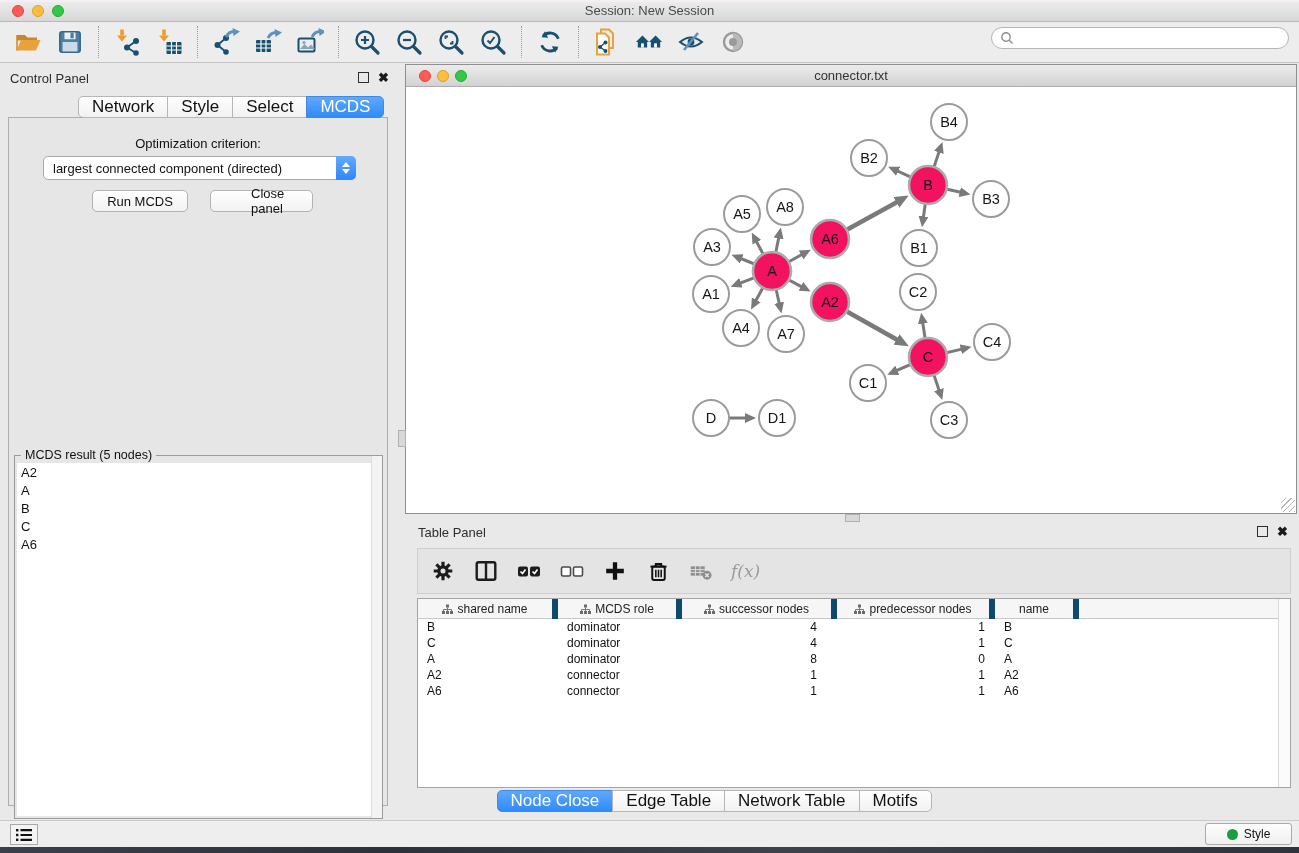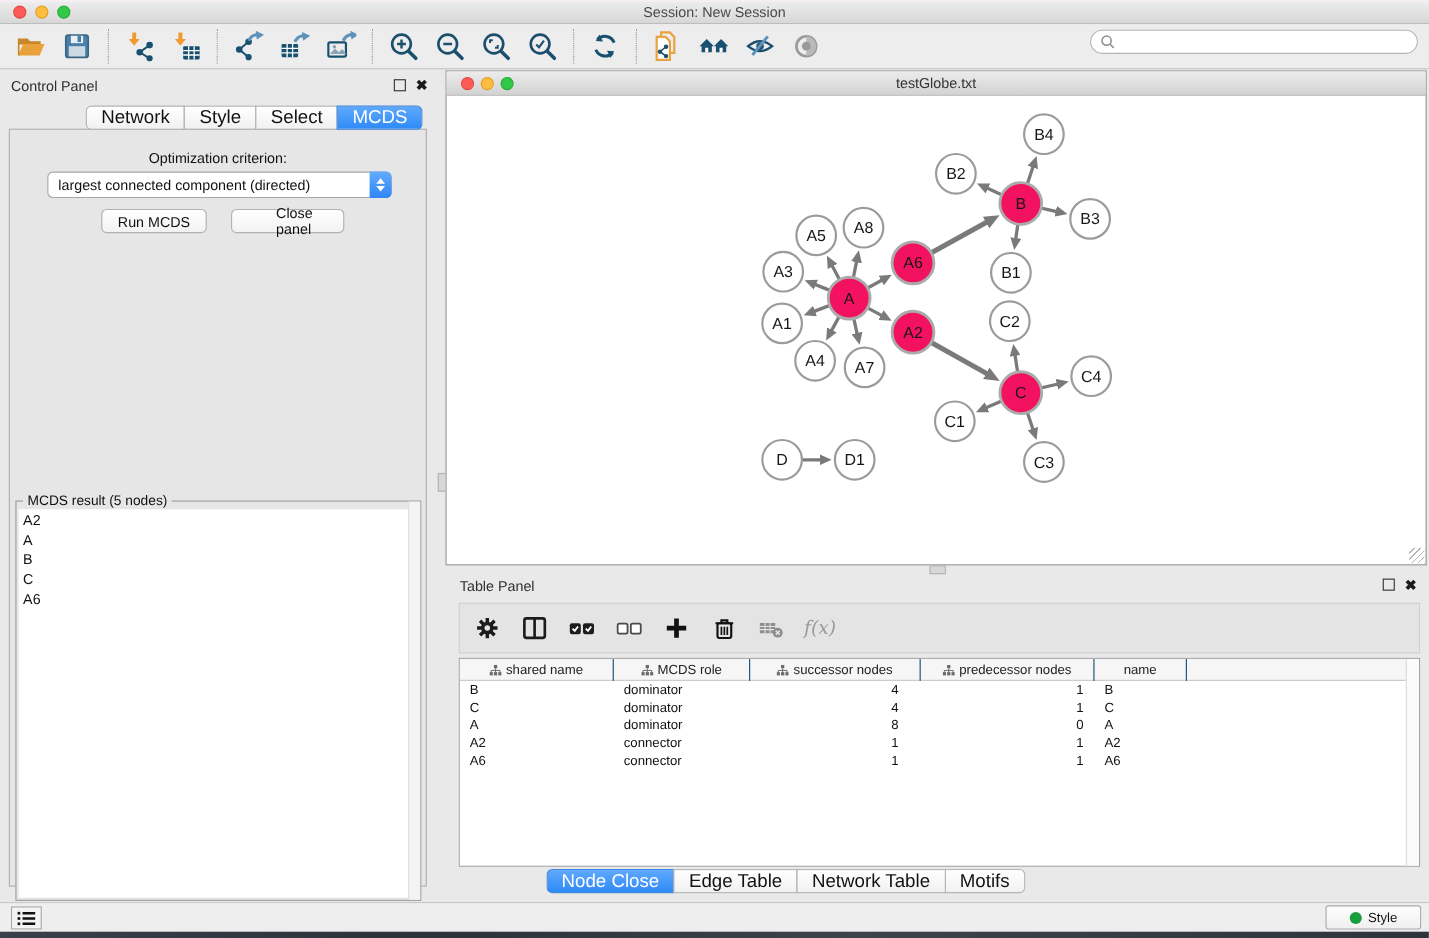--- a/index.html
+++ b/index.html
@@ -76,21 +76,21 @@
   #tp-title { left:418px; top:525px; font-size:13px; color:#2e2e2e; }
   #tp-btns { left:1257px; top:526px; }
   #tp-toolbar { left:417px; top:548px; width:874px; height:46px; background:#e4e4e4; border:1px solid #cfcfcf;
     display:flex; align-items:center; gap:13px; padding:0 10px; }
   .tp-icon { width:30px; height:30px; display:flex; align-items:center; justify-content:center; }
   #fx-label { font-family:"DejaVu Serif", serif; font-style:italic; font-size:17px; color:#9a9a9a; padding-left:2px; }
 
   #tp-table { left:417px; top:598px; width:874px; height:190px; background:#fff; border:1px solid #a5a5a5; overflow:hidden; }
   #tp-head { display:flex; height:20px; background:#f6f6f6; border-bottom:1px solid #c9c9c9; }
   .th { display:flex; align-items:center; justify-content:center; gap:4px; font-size:12px; color:#222;
-    border-right:1px solid #0c4a6e; height:20px; }
+    border-right:6px solid #0c4a6e; height:20px; }
   .th .hlabel { white-space:nowrap; }
   .tr { display:flex; height:16px; align-items:center; }
   .td { font-size:12px; color:#111; white-space:nowrap; overflow:hidden; height:16px; line-height:16px; }
   #tp-scroll { position:absolute; right:0; top:0; bottom:0; width:12px; background:#fbfbfb; border-left:1px solid #d9d9d9; }
 
   #tp-tabs { left:50%; top:790px; transform:translateX(-153px); }
   #tp-tabs .tab { height:22px; }
 
   
   #statusbar { left:0; top:820px; width:1299px; height:27px; background:#eeeeee; border-top:1px solid #c9c9c9; }
@@ -315,21 +315,21 @@
         <div class="result-item">A6</div>
       </div>
     <div id="result-scroll"></div>
   </div>
 
   <div id="net-frame" class="abs">
     <div id="net-titlebar">
       <span class="tl red" style="left:13px; top:5px"></span>
       <span class="tl yellow" style="left:31px; top:5px"></span>
       <span class="tl green" style="left:49px; top:5px"></span>
-      <div class="title">testGlobe.txt</div>
+      <div class="title">connector.txt</div>
     </div>
     <svg id="net-canvas" width="890" height="426">
       <defs>
         <marker id="arrow" markerUnits="userSpaceOnUse" markerWidth="11" markerHeight="10" refX="1" refY="5" orient="auto">
           <path d="M0 0L11 5L0 10z" fill="#7a7a7a"></path>
         </marker>
         <marker id="arrowT" markerUnits="userSpaceOnUse" markerWidth="14" markerHeight="12" refX="1" refY="6" orient="auto">
           <path d="M0 0L14 6L0 12z" fill="#7a7a7a"></path>
         </marker>
       </defs>

